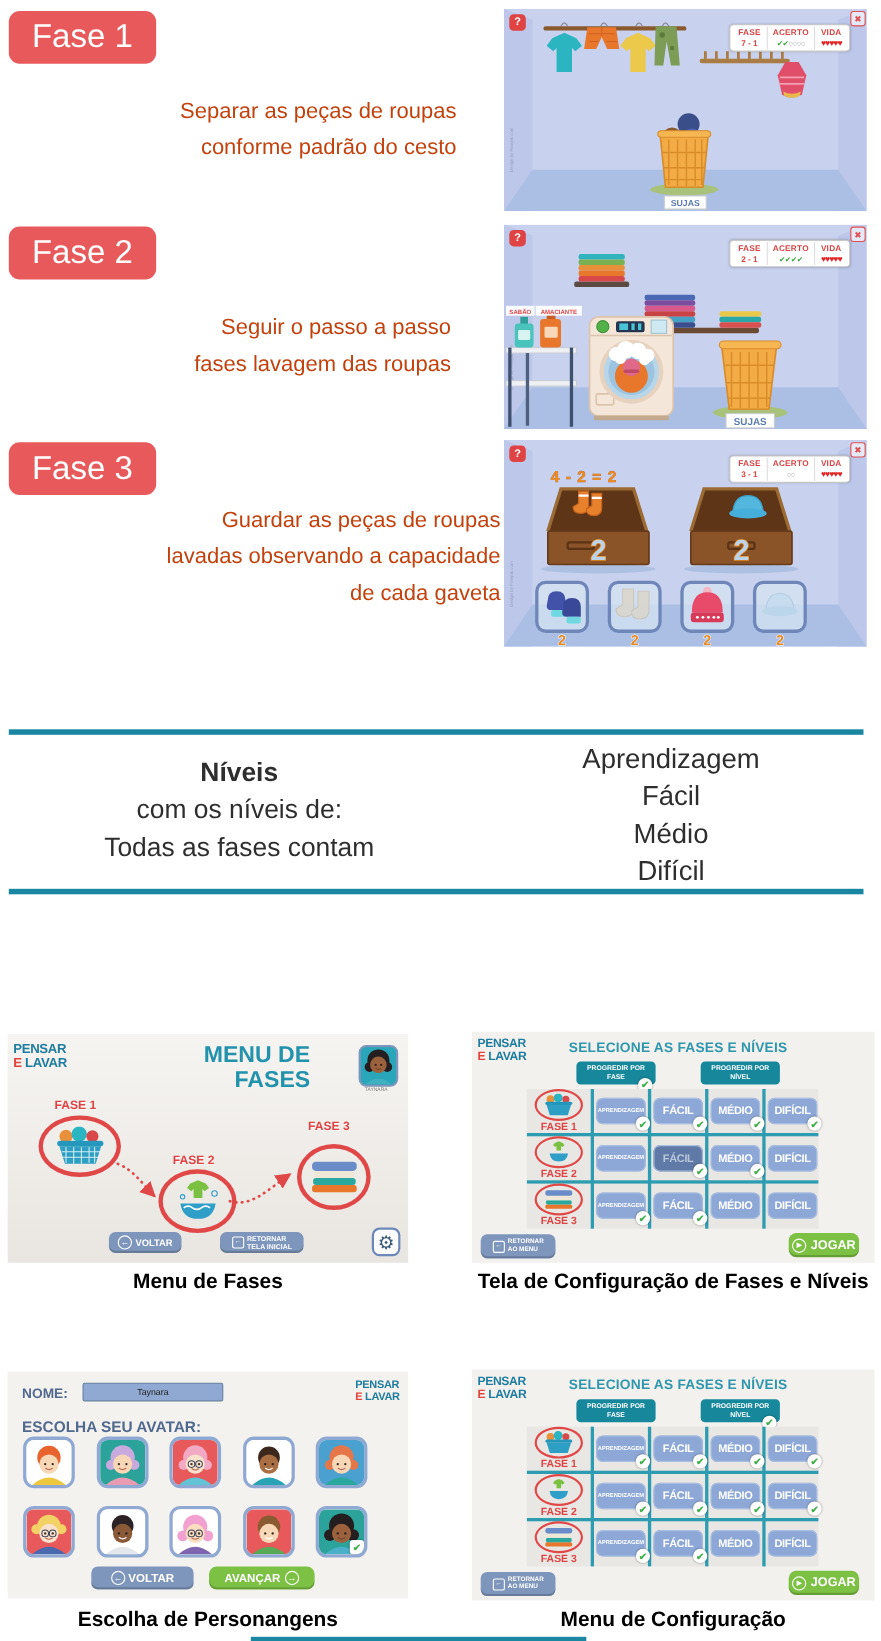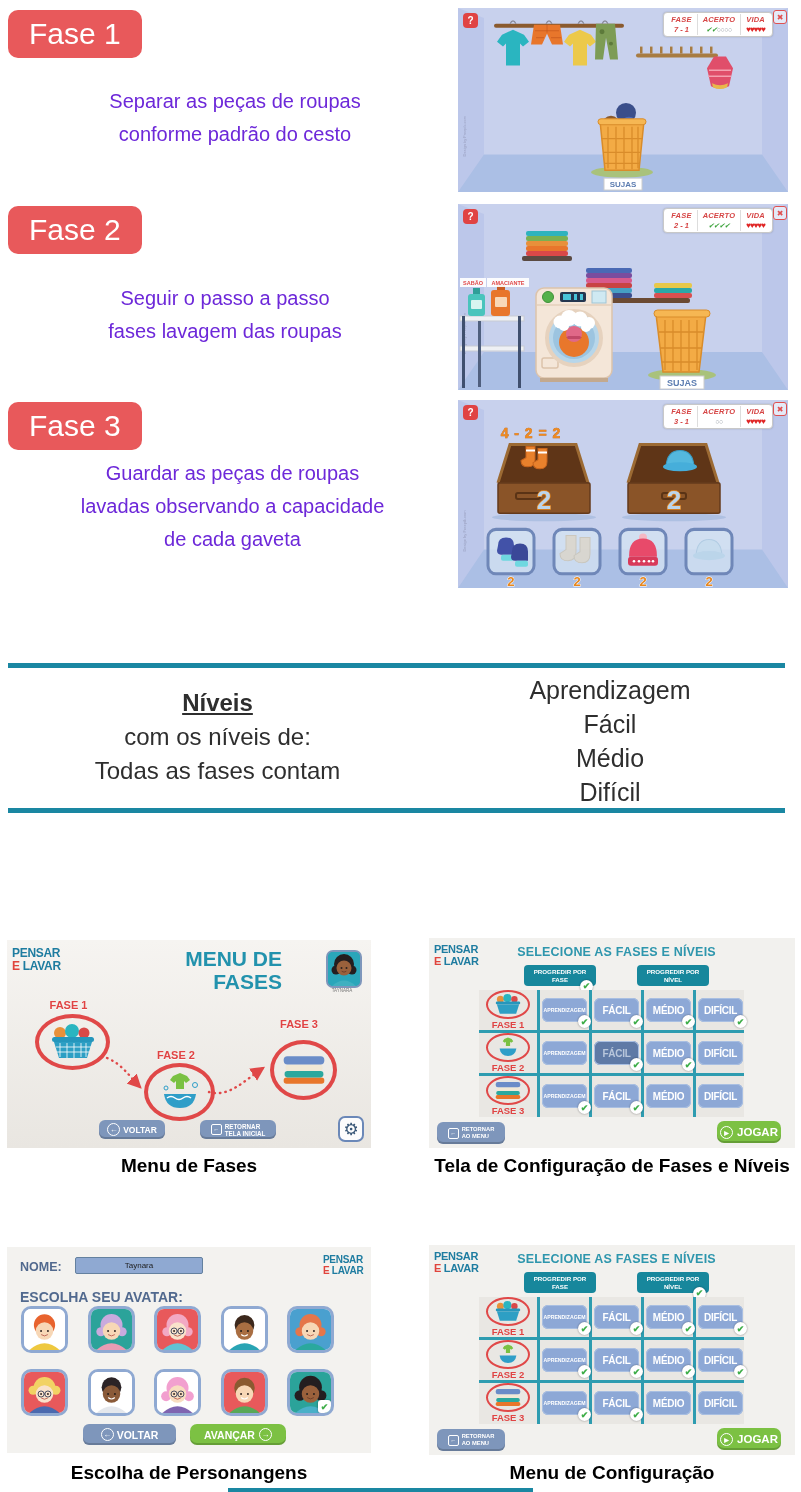--- a/index.html
+++ b/index.html
@@ -1,35 +1,35 @@
 <!DOCTYPE html>
 <html><head>
 <meta charset="utf-8">
 <style>
   html,body{margin:0;padding:0;background:#fff;}
   .page{position:relative;width:801px;height:1492px;background:#fff;font-family:"Liberation Sans",sans-serif;overflow:hidden;}
   .pre{white-space:pre-line;}
 
   
   .fase-badge{position:absolute;left:8px;background:#e8595b;color:#fff;font-size:30px;padding:7px 21px;border-radius:10px;}
-  .fase-desc{position:absolute;text-align:center;color:#6d28d9;font-size:20px;line-height:33px;white-space:pre-line;}
+  .fase-desc{position:absolute;text-align:right;color:#c2410c;font-size:20px;line-height:33px;white-space:pre-line;}
 
   
   .divider{position:absolute;left:8px;width:777px;height:5px;background:#1a87a2;}
   .divider-sm{position:absolute;left:228px;top:1488px;width:305px;height:4px;background:#1a87a2;}
   .niv-left{position:absolute;left:45px;top:686px;width:345px;text-align:center;font-size:24px;color:#2e2e2e;line-height:34px;}
-  .niv-left .t{font-weight:bold;text-decoration:underline;}
+  .niv-left .t{font-weight:bold;}
   .niv-right{position:absolute;left:460px;top:673px;width:300px;text-align:center;font-size:25px;color:#2e2e2e;line-height:34px;}
   .caption{position:absolute;text-align:center;font-size:19px;font-weight:bold;color:#000;}
 
   
   .scene{position:absolute;left:458px;width:330px;overflow:hidden;}
   .scene svg.scn{position:absolute;left:0;top:0;width:100%;height:100%;}
   .scene text{font-family:"Liberation Sans",sans-serif;}
-  .hud{position:absolute;top:4px;right:15px;display:flex;background:#fff;border:1px solid #c8c8c8;border-radius:4px;padding:1px 2px;box-shadow:0 0 2px rgba(0,0,0,.2);font-style:italic;}
+  .hud{position:absolute;top:14px;right:15px;display:flex;background:#fff;border:1px solid #c8c8c8;border-radius:4px;padding:1px 2px;box-shadow:0 0 2px rgba(0,0,0,.2);}
   .hud-cell{padding:1px 5px;text-align:center;border-left:1px solid #ddd;}
   .hud-cell:first-child{border-left:none;}
   .hud-lab{font-size:7.5px;font-weight:bold;color:#d64545;letter-spacing:.2px;}
   .hud-val{font-size:7.5px;color:#d64545;font-weight:bold;margin-top:1px;}
   .hud-ok{color:#3aa23a;font-size:7px;letter-spacing:-.5px;font-weight:normal;}
   .hud-todo{color:#9aa0a8;font-size:7px;letter-spacing:-.5px;font-weight:normal;}
   .hud-hearts{color:#e02525;font-size:8px;letter-spacing:-1px;font-weight:normal;}
   .help-btn{position:absolute;top:5px;left:5px;width:15px;height:15px;background:#e04343;color:#fff;border-radius:4px;font-size:10px;font-weight:bold;display:flex;align-items:center;justify-content:center;}
   .close-btn{position:absolute;top:2px;right:1px;width:12px;height:12px;border:1.5px solid #e05050;color:#e05050;border-radius:3px;font-size:8px;display:flex;align-items:center;justify-content:center;background:rgba(255,255,255,.6);}
 

